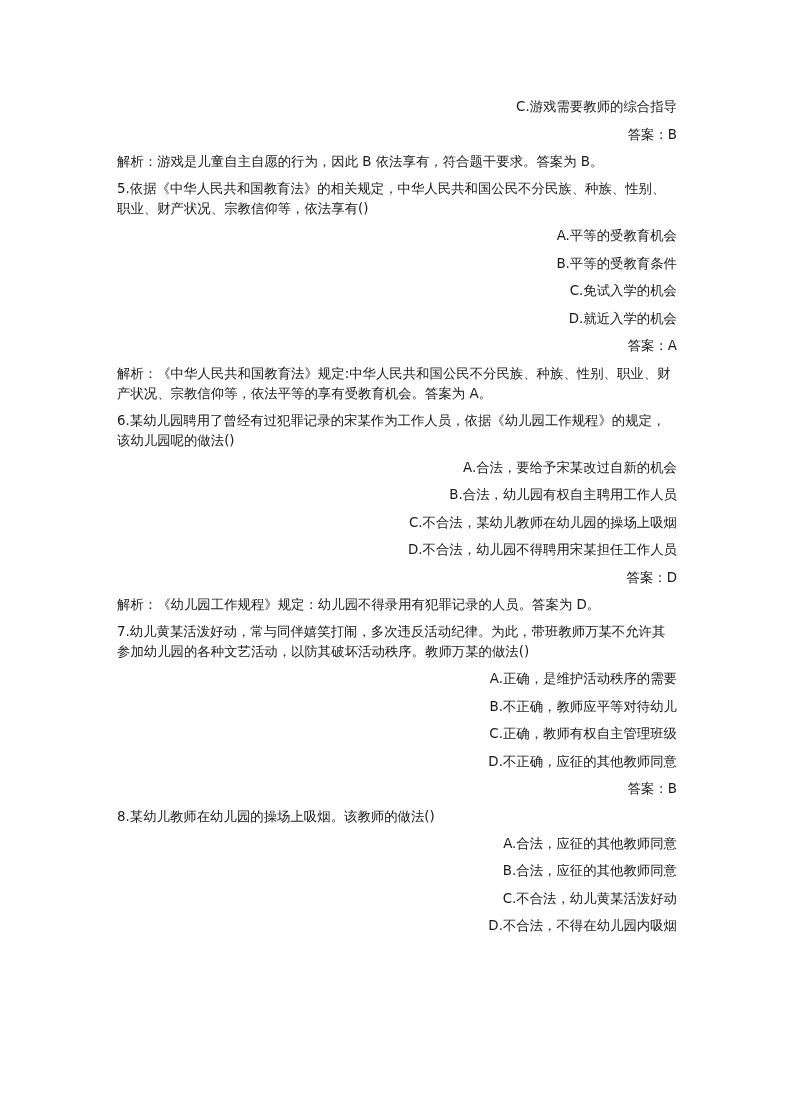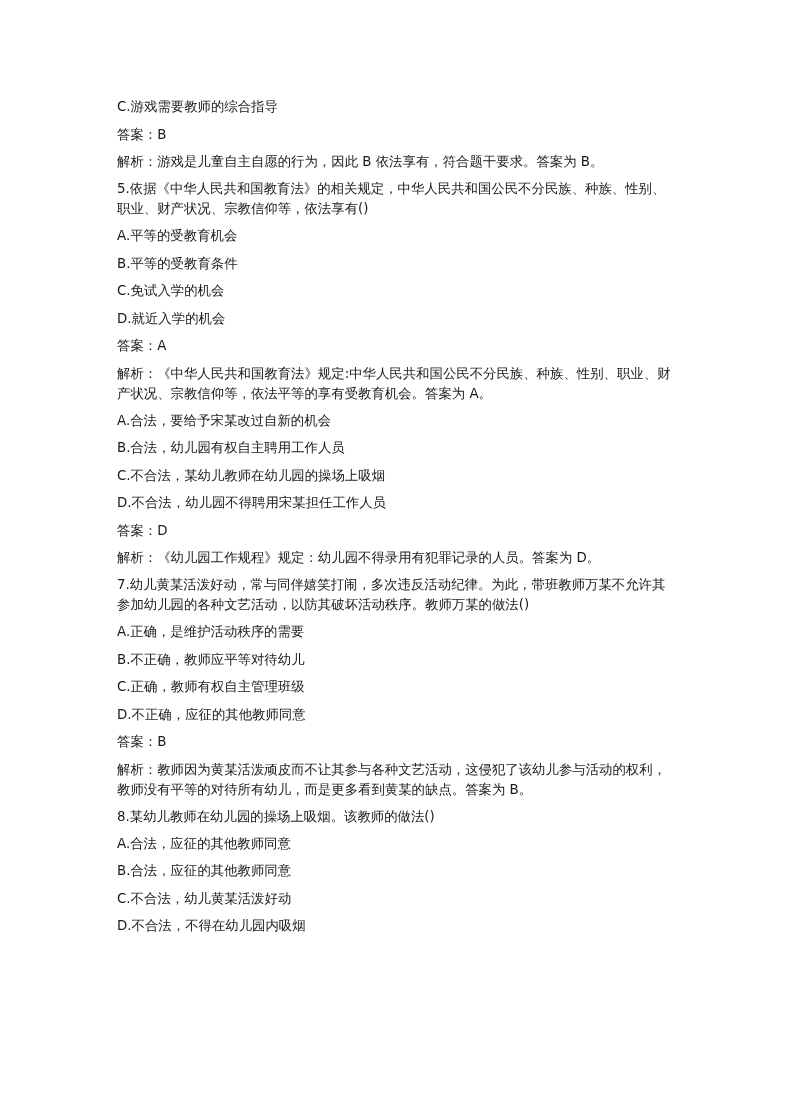--- a/index.html
+++ b/index.html
@@ -23,51 +23,52 @@
   }
   .para {
     font-size: 13.4px;
     line-height: 20px;
     margin: 0 0 7px 0;
     letter-spacing: 0px;
     word-break: break-all;
   }
   .para.opt, .para.ans {
     margin-bottom: 7.5px;
+    text-align: right;
   }
 </style>
 </head>
 <body>
 
 <div class="page">
   <p class="para opt">C.游戏需要教师的综合指导</p>
   <p class="para ans">答案：B</p>
   <p class="para">解析：游戏是儿童自主自愿的行为，因此 B 依法享有，符合题干要求。答案为 B。</p>
 
   <p class="para">5.依据《中华人民共和国教育法》的相关规定，中华人民共和国公民不分民族、种族、性别、职业、财产状况、宗教信仰等，依法享有()</p>
   <p class="para opt">A.平等的受教育机会</p>
   <p class="para opt">B.平等的受教育条件</p>
   <p class="para opt">C.免试入学的机会</p>
   <p class="para opt">D.就近入学的机会</p>
   <p class="para ans">答案：A</p>
   <p class="para">解析：《中华人民共和国教育法》规定:中华人民共和国公民不分民族、种族、性别、职业、财产状况、宗教信仰等，依法平等的享有受教育机会。答案为 A。</p>
 
+  <p class="para">6.某幼儿园聘用了曾经有过犯罪记录的宋某作为工作人员，依据《幼儿园工作规程》的规定，该幼儿园呢的做法()</p>
   <p class="para opt">A.合法，要给予宋某改过自新的机会</p>
   <p class="para opt">B.合法，幼儿园有权自主聘用工作人员</p>
   <p class="para opt">C.不合法，某幼儿教师在幼儿园的操场上吸烟</p>
   <p class="para opt">D.不合法，幼儿园不得聘用宋某担任工作人员</p>
   <p class="para ans">答案：D</p>
   <p class="para">解析：《幼儿园工作规程》规定：幼儿园不得录用有犯罪记录的人员。答案为 D。</p>
 
   <p class="para">7.幼儿黄某活泼好动，常与同伴嬉笑打闹，多次违反活动纪律。为此，带班教师万某不允许其参加幼儿园的各种文艺活动，以防其破坏活动秩序。教师万某的做法()</p>
   <p class="para opt">A.正确，是维护活动秩序的需要</p>
   <p class="para opt">B.不正确，教师应平等对待幼儿</p>
   <p class="para opt">C.正确，教师有权自主管理班级</p>
   <p class="para opt">D.不正确，应征的其他教师同意</p>
   <p class="para ans">答案：B</p>
-  <p class="para">解析：教师因为黄某活泼顽皮而不让其参与各种文艺活动，这侵犯了该幼儿参与活动的权利，教师没有平等的对待所有幼儿，而是更多看到黄某的缺点。答案为 B。</p>
 
   <p class="para">8.某幼儿教师在幼儿园的操场上吸烟。该教师的做法()</p>
   <p class="para opt">A.合法，应征的其他教师同意</p>
   <p class="para opt">B.合法，应征的其他教师同意</p>
   <p class="para opt">C.不合法，幼儿黄某活泼好动</p>
   <p class="para opt">D.不合法，不得在幼儿园内吸烟</p>
 </div>
 
 </body></html>

